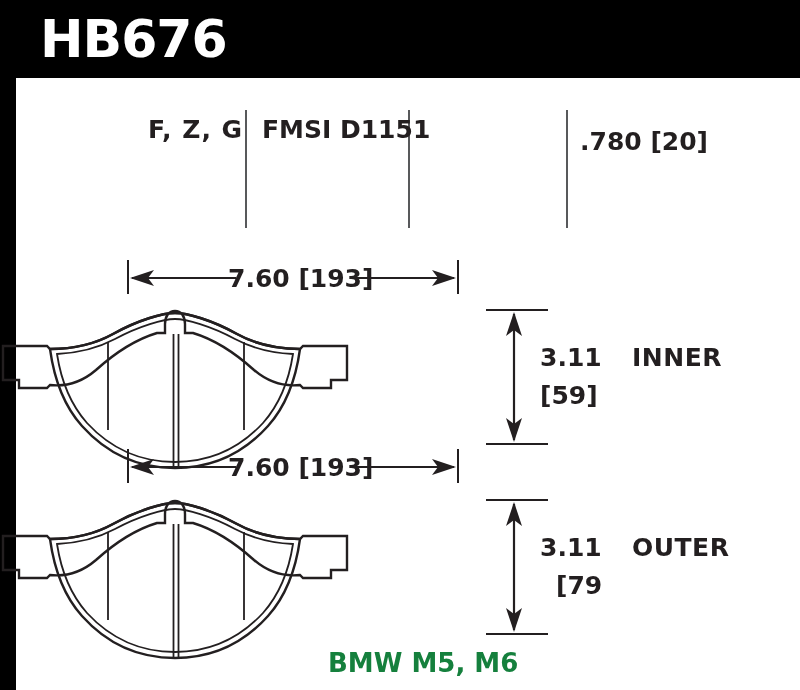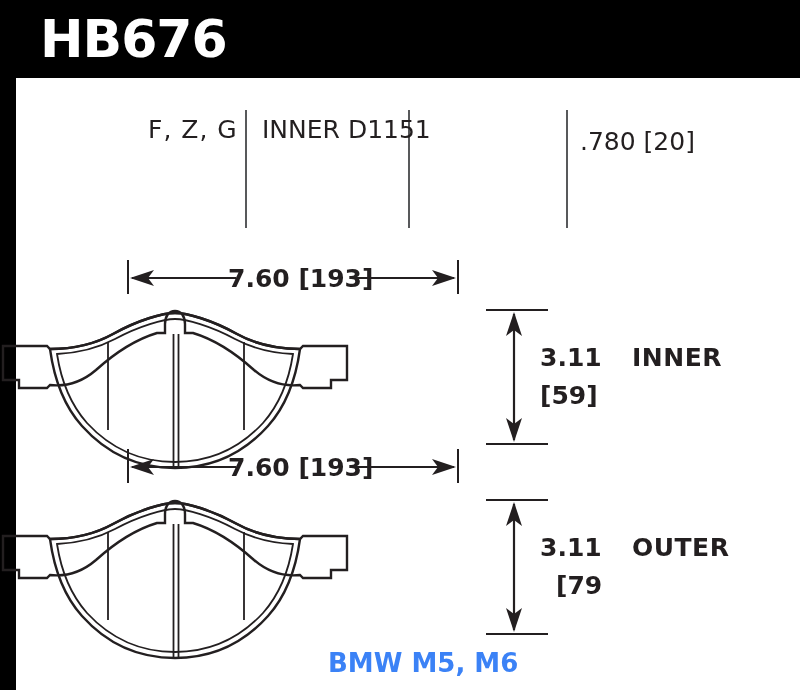--- a/index.html
+++ b/index.html
@@ -14,21 +14,21 @@
   #title{
     position:absolute;left:40px;top:12px;
     font-size:52px;font-weight:bold;letter-spacing:-1px;
     color:#ffffff;line-height:54px;white-space:nowrap;
     font-family:"DejaVu Sans","Liberation Sans",sans-serif;
     text-align:center;
   }
 
   
   .spec-text{
-    position:absolute;font-size:25px;font-weight:normal;white-space:nowrap;
+    position:absolute;font-size:25px;font-weight:bold;white-space:nowrap;
     color:#231f20;font-family:"DejaVu Sans","Liberation Sans",sans-serif;
   }
   #spec-compounds{left:148px;top:115px;letter-spacing:1px;}
   #spec-fmsi{left:262px;top:115px;}
   #spec-thickness{left:580px;top:115px;margin-top:12px;}
 
   .divider{position:absolute;width:2px;background:#58595b;}
   #divider-1{left:245px;top:110px;height:118px;}
   #divider-2{left:408px;top:110px;height:118px;}
   #divider-3{left:566px;top:110px;height:118px;}
@@ -44,21 +44,21 @@
   #vdim-inner-in{left:540px;top:343px;}
   #vdim-inner-mm{left:540px;top:381px;}
   #vdim-outer-in{left:540px;top:533px;}
   #vdim-outer-mm{left:556px;top:571px;}
 
   #side-label-inner{left:632px;top:343px;letter-spacing:.5px;}
   #side-label-outer{left:632px;top:533px;letter-spacing:.5px;}
 
   #vehicle{
     position:absolute;left:328px;top:648px;
-    font-size:26px;font-weight:bold;white-space:nowrap;color:#3b82f6;
+    font-size:26px;font-weight:bold;white-space:nowrap;color:#15803d;
     font-family:"DejaVu Sans","Liberation Sans",sans-serif;
   }
 
   svg{position:absolute;left:0;top:0;width:800px;height:690px;overflow:visible;}
   .ln{stroke:#231f20;fill:none;}
 </style>
 </head>
 <body>
 
 <div id="sheet">
@@ -66,21 +66,21 @@
   <div id="header-bar"></div>
   <div id="left-rail"></div>
 
   <div id="title">HB676</div>
 
   <div class="divider" id="divider-1"></div>
   <div class="divider" id="divider-2"></div>
   <div class="divider" id="divider-3"></div>
 
   <div class="spec-text" id="spec-compounds">F, Z, G</div>
-  <div class="spec-text" id="spec-fmsi">INNER D1151</div>
+  <div class="spec-text" id="spec-fmsi">FMSI D1151</div>
   <div class="spec-text" id="spec-thickness">.780 [20]</div>
 
   <div class="dim-text" id="hdim-label-inner">7.60 [193]</div>
   <div class="dim-text" id="hdim-label-outer">7.60 [193]</div>
 
   <div class="dim-text" id="vdim-inner-in">3.11</div>
   <div class="dim-text" id="vdim-inner-mm">[59]</div>
   <div class="dim-text" id="vdim-outer-in">3.11</div>
   <div class="dim-text" id="vdim-outer-mm">[79</div>
 

